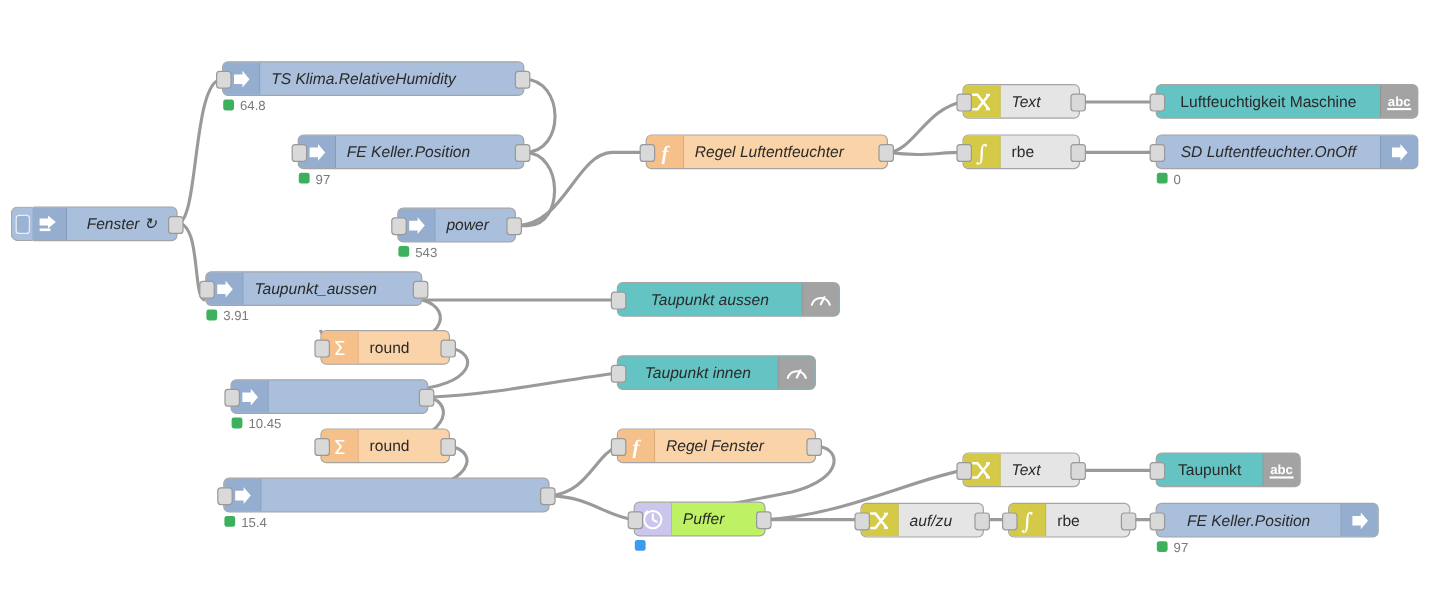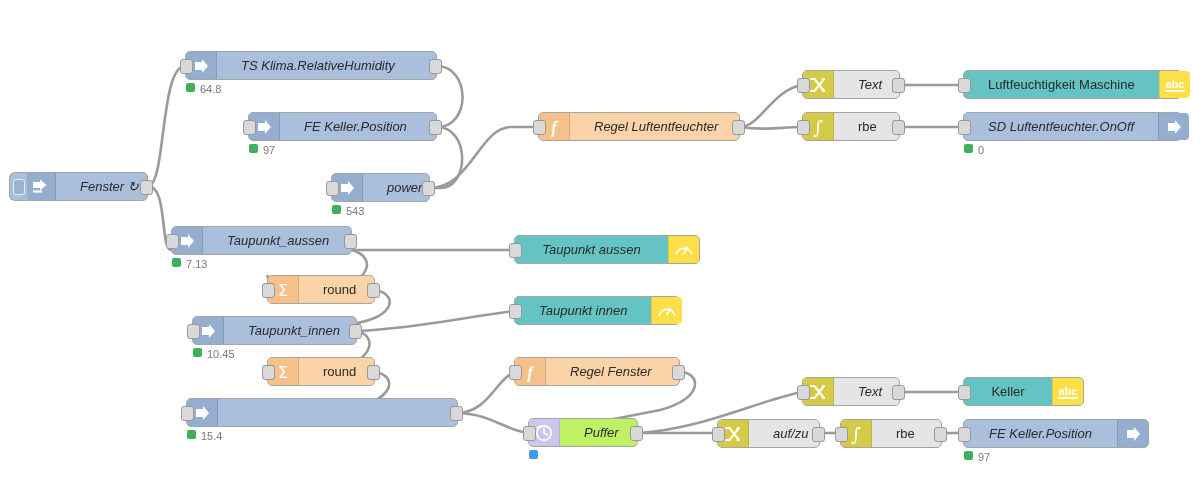--- a/index.html
+++ b/index.html
@@ -32,40 +32,40 @@
     background:rgba(0,0,0,0.05);
   }
   .node .iconbox.right{
     border-right:none;
     border-left:1px solid rgba(0,0,0,0.10);
     border-radius:0 4px 4px 0;
   }
   .node .lbl{
     flex:1 1 auto;
     display:flex;align-items:center;
-    padding:0 24px;
+    padding:0 9px;
     font-size:13px;
     color:#2a2a2a;
     white-space:nowrap;
   }
   .node .lbl.italic{font-style:italic;}
   .node .lbl.center{justify-content:center;}
   .node .lbl.left{justify-content:flex-start;}
 
   
   .n-blue   {background:#a9bfdc;}
   .n-orange {background:#fad3a8;}
   .n-yellow {background:#e5e5e5;}
   .n-teal   {background:#64c3c3;justify-content:space-between;}
   .n-purple {background:#bef264;}
 
   .n-blue .iconbox   {background:#95aed0;}
   .n-orange .iconbox {background:#f5c08a;}
   .n-yellow .iconbox {background:#d5ca47;}
-  .n-teal .iconbox   {background:#fde047;}
+  .n-teal .iconbox   {background:#a3a3a3;}
   .n-purple .iconbox {background:#cbc6ee;}
 
   
   .port{
     position:absolute;
     width:11px;height:13px;
     background:#d9d9d9;
     border:1px solid #999;
     border-radius:3px;
     top:7px;
@@ -254,40 +254,39 @@
         <div class="iconbox">
           <svg class="glyph" width="20" height="20" viewBox="0 0 20 20">
             <path d="M4 6 L11 6 L11 3 L17 10 L11 17 L11 14 L4 14 Z" fill="#fff"></path>
           </svg>
         </div>
         <div class="lbl left italic">Taupunkt_aussen</div>
         <div class="port in"></div>
         <div class="port out"></div>
         <div class="status">
           <span class="dot green"></span>
-          <span>7.13</span>
+          <span>3.91</span>
         </div>
       </div>
       <div class="node n-orange" style="left: 267px; top: 275px; width: 108px;">
         <div class="iconbox">
           <svg class="glyph" width="20" height="20" viewBox="0 0 20 20">
             <text x="10" y="16" fill="#fff" font-size="16" font-family="DejaVu Sans, sans-serif" text-anchor="middle">Σ</text>
           </svg>
         </div>
         <div class="lbl left">round</div>
         <div class="port in"></div>
         <div class="port out"></div>
       </div>
       <div class="node n-blue" style="left: 192px; top: 316px; width: 165px;">
         <div class="iconbox">
           <svg class="glyph" width="20" height="20" viewBox="0 0 20 20">
             <path d="M4 6 L11 6 L11 3 L17 10 L11 17 L11 14 L4 14 Z" fill="#fff"></path>
           </svg>
         </div>
-        <div class="lbl left italic">Taupunkt_innen</div>
         <div class="port in"></div>
         <div class="port out"></div>
         <div class="status">
           <span class="dot green"></span>
           <span>10.45</span>
         </div>
       </div>
       <div class="node n-orange" style="left: 267px; top: 357px; width: 108px;">
         <div class="iconbox">
           <svg class="glyph" width="20" height="20" viewBox="0 0 20 20">
@@ -385,21 +384,21 @@
         <div class="iconbox">
           <svg class="glyph" width="20" height="20" viewBox="0 0 20 20">
             <text x="10" y="17" fill="#fff" font-size="19" font-family="DejaVu Serif, serif" text-anchor="middle">∫</text>
           </svg>
         </div>
         <div class="lbl left">rbe</div>
         <div class="port in"></div>
         <div class="port out"></div>
       </div>
       <div class="node n-teal" style="left: 963px; top: 377px; width: 121px;">
-        <div class="lbl center">Keller</div>
+        <div class="lbl center">Taupunkt</div>
         <div class="iconbox right">
           <svg class="glyph" width="24" height="20" viewBox="0 0 24 20">
             <text x="12" y="13" fill="#fff" font-size="11" font-weight="bold" font-family="Liberation Sans, sans-serif" text-anchor="middle">abc</text>
             <rect x="2" y="15" width="20" height="1.8" fill="#fff"></rect>
           </svg>
         </div>
         <div class="port in"></div>
       </div>
       <div class="node n-blue" style="left: 963px; top: 419px; width: 186px;">
         <div class="lbl center italic">FE Keller.Position</div>

